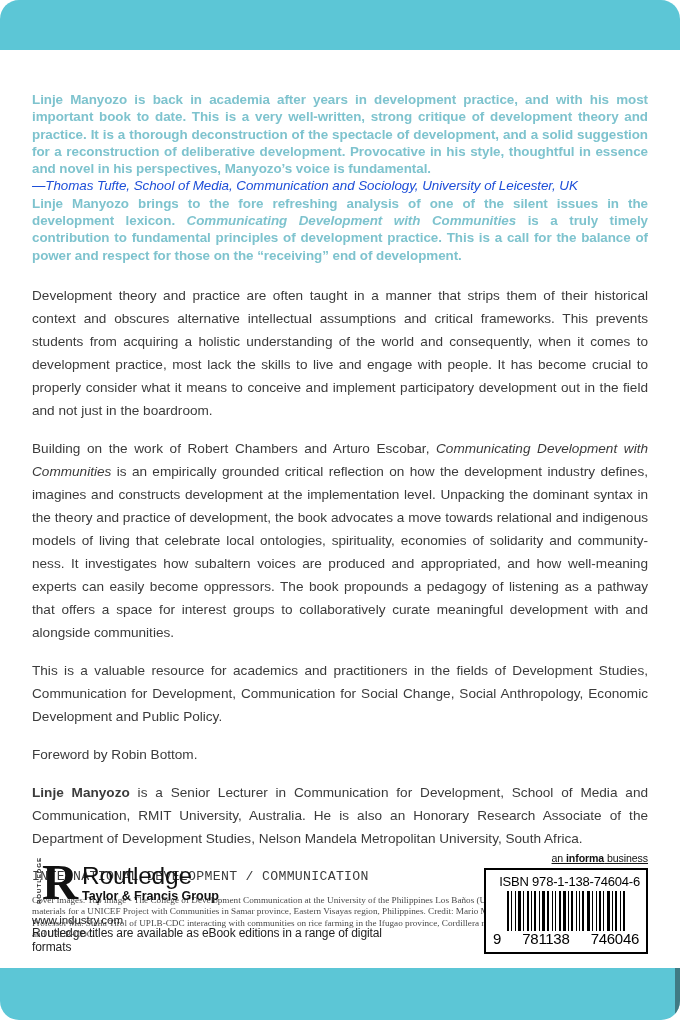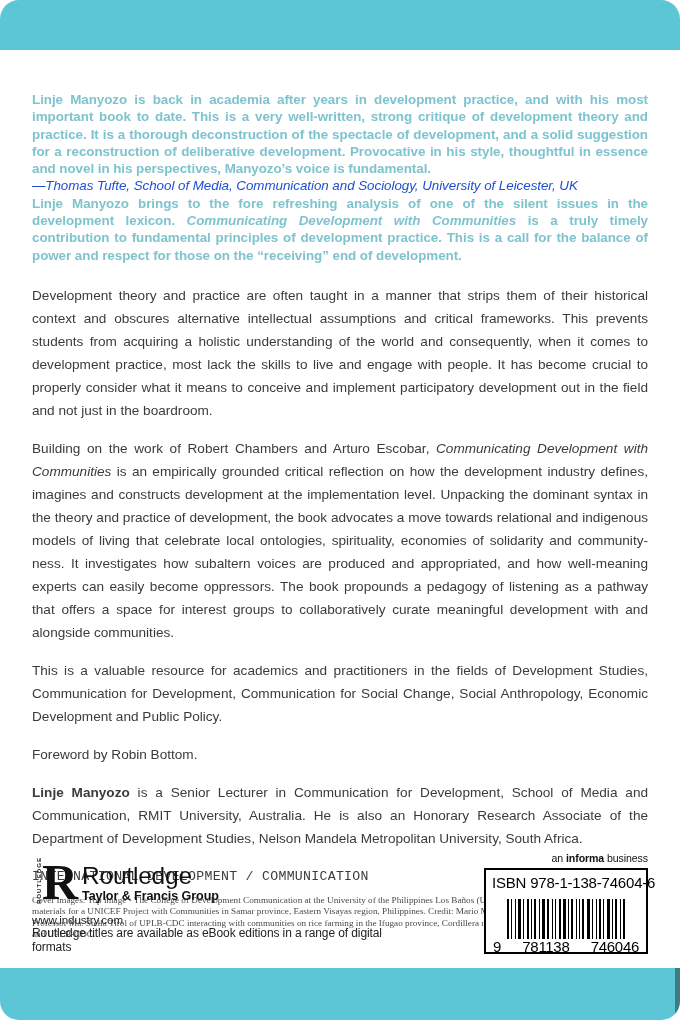--- a/index.html
+++ b/index.html
@@ -158,36 +158,37 @@
     letter-spacing:-0.1px;
   }
 
   
   .informa {
     position:absolute;
     right:0; top:-10px;
     font-size:10.6px;
     color:#111;
     letter-spacing:-0.1px;
+    text-decoration:underline;
   }
   .informa b { font-weight:bold; }
   .barcode-box {
     position:absolute;
     right:0; top:6px;
     width:164px; height:86px;
     border:2px solid #000;
     background:#fff;
     padding:4px 6px 3px 6px;
   }
   .isbn-text {
     text-align:right;
-    font-size:15px;
+    font-size:13px;
     color:#000;
     letter-spacing:-0.2px;
-    margin-bottom:8px;
+    margin-bottom:2px;
     white-space:nowrap;
   }
   .bars {
     height:40px;
     display:flex;
     align-items:stretch;
     justify-content:center;
     gap:0;
     padding:0 2px;
   }

